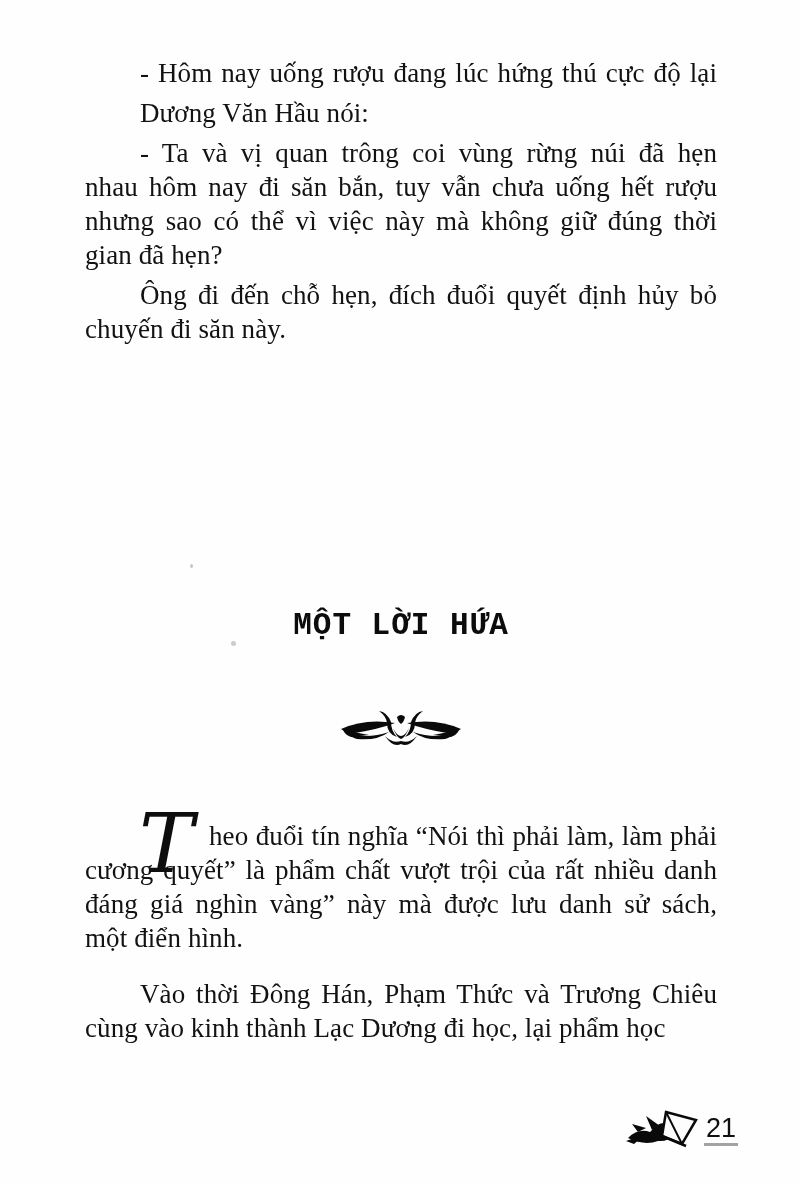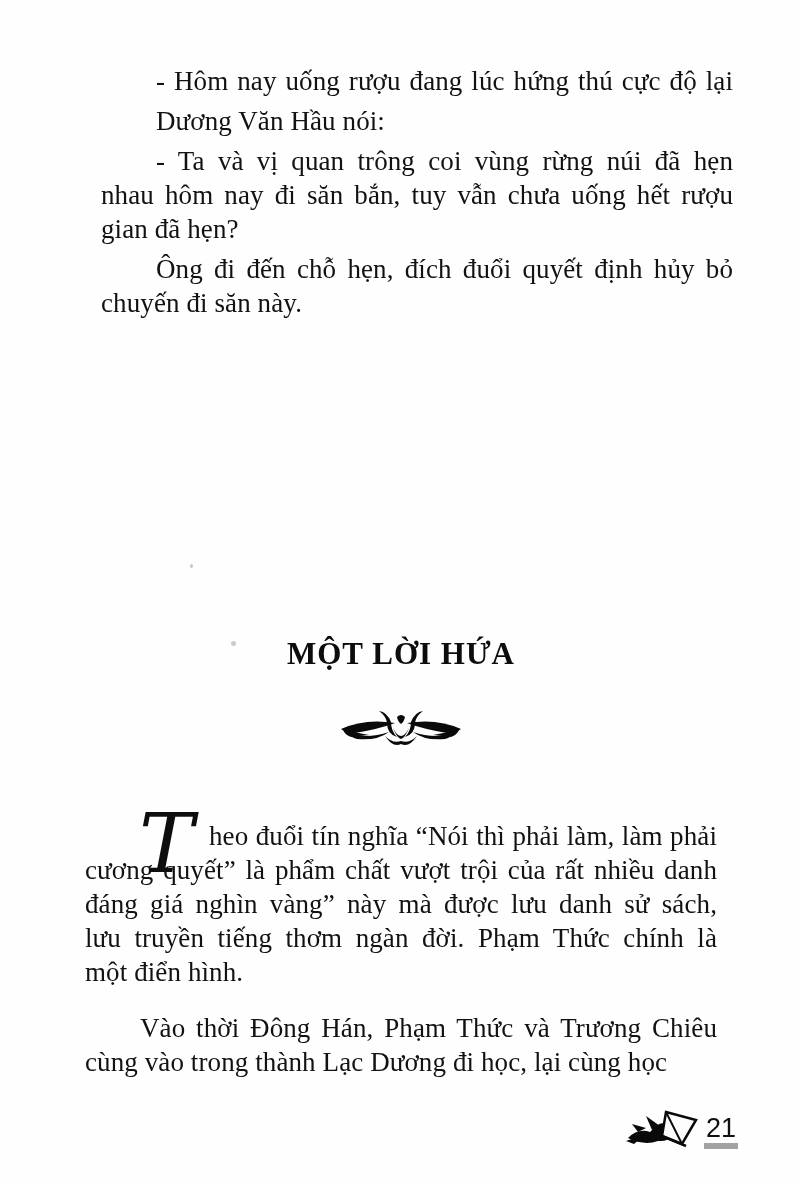--- a/index.html
+++ b/index.html
@@ -14,21 +14,21 @@
     background: #fefefe;
     overflow: hidden;
     font-family: "Liberation Serif", serif;
     color: #121212;
   }
   .text-col {
     position: absolute;
     left: 85px;
     width: 632px;
   }
-  #intro-block { top: 64px; margin-left: 16px; }
+  #intro-block { top: 56px; }
   #body-block  { top: 819px; }
 
   .para + .para { margin-top: 6px; }
   #body-block .para + .para { margin-top: 22px; }
 
   .line {
     font-size: 27px;
     line-height: 34px;
     text-align: justify;
     text-align-last: justify;
@@ -46,24 +46,24 @@
     font-family: "DejaVu Serif", serif;
     font-style: italic;
     font-size: 82px;
     line-height: 1;
     color: #0e0e0e;
   }
 
   .chapter-heading {
     position: absolute;
     left: 85px;
-    top: 632px;
+    top: 604px;
     width: 632px;
     text-align: center;
-    font-family: Liberation Serif, serif;
+    font-family: Liberation Mono, monospace;
     font-weight: 700;
     font-size: 31px;
     line-height: 44px;
     letter-spacing: 1px;
     color: #0c0c0c;
   }
 
   .divider-wrap {
     position: absolute;
     left: 85px;
@@ -85,21 +85,21 @@
     top: 2px;
   }
   .page-number {
     position: absolute;
     left: 78px;
     top: 8px;
     font-family: "Liberation Sans", sans-serif;
     font-size: 27px;
     line-height: 28px;
     color: #101010;
-    border-bottom: 6px solid #a3a3a3;
+    border-bottom: 3px solid #a3a3a3;
     padding: 0 2px 1px 2px;
   }
 
   .speck {
     position: absolute;
     border-radius: 50%;
     background: #9a9a9a;
   }
   #speck-1 { left: 190px; top: 564px; width: 3px; height: 4px; opacity: .55; }
   #speck-2 { left: 231px; top: 641px; width: 5px; height: 5px; opacity: .5; }
@@ -112,20 +112,21 @@
   <div class="text-col" id="intro-block">
       <div class="para">
         <div class="line indent">- Hôm nay uống rượu đang lúc hứng thú cực độ lại</div>
       </div>
       <div class="para">
         <div class="line last indent">Dương Văn Hầu nói:</div>
       </div>
       <div class="para">
         <div class="line indent">- Ta và vị quan trông coi vùng rừng núi đã hẹn</div>
         <div class="line">nhau hôm nay đi săn bắn, tuy vẫn chưa uống hết rượu</div>
+        <div class="line">nhưng sao có thể vì việc này mà không giữ đúng thời</div>
         <div class="line last">gian đã hẹn?</div>
       </div>
       <div class="para">
         <div class="line indent">Ông đi đến chỗ hẹn, đích đuổi quyết định hủy bỏ</div>
         <div class="line last">chuyến đi săn này.</div>
       </div>
     </div>
 
   <div class="chapter-heading">
     <div>MỘT LỜI HỨA</div>
@@ -151,26 +152,25 @@
       </g>
     </svg>
   </div>
 
   <div class="text-col" id="body-block">
     <span class="drop-cap">T</span>
   <div class="para">
         <div class="line dropline">heo đuổi tín nghĩa “Nói thì phải làm, làm phải</div>
         <div class="line">cương quyết” là phẩm chất vượt trội của rất nhiều danh</div>
         <div class="line">đáng giá nghìn vàng” này mà được lưu danh sử sách,</div>
-        <div class="line">lưu truyền tiếng thơm ngàn đời. Phạm Thức chính là</div>
         <div class="line last">một điển hình.</div>
       </div>
       <div class="para">
         <div class="line indent">Vào thời Đông Hán, Phạm Thức và Trương Chiêu</div>
-        <div class="line last">cùng vào trong thành Lạc Dương đi học, lại cùng học</div>
+        <div class="line last">cùng vào kinh thành Lạc Dương đi học, lại phẩm học</div>
       </div>
     </div>
 
   <div class="footer-wrap">
     <svg class="footer-ornament" width="78" height="44" viewBox="0 0 78 44" aria-hidden="true">
       <g>
         <path fill="#0a0a0a" d="M2,30 Q12,20 24,24 L30,18 Q38,12 44,18 L50,26 Q42,34 32,33 Q18,38 2,30 Z"></path>
         <path fill="#0a0a0a" d="M0,33 L20,26 L8,36 Z"></path>
         <path fill="#0a0a0a" d="M26,22 L20,8 L34,18 Z"></path>
         <path fill="#0a0a0a" d="M12,24 L6,16 L20,20 Z"></path>

